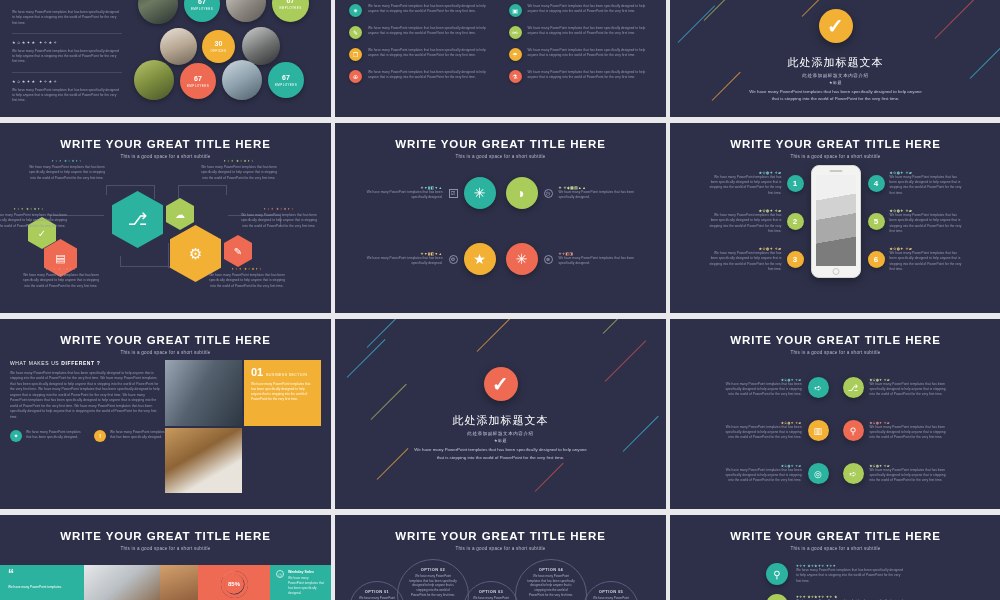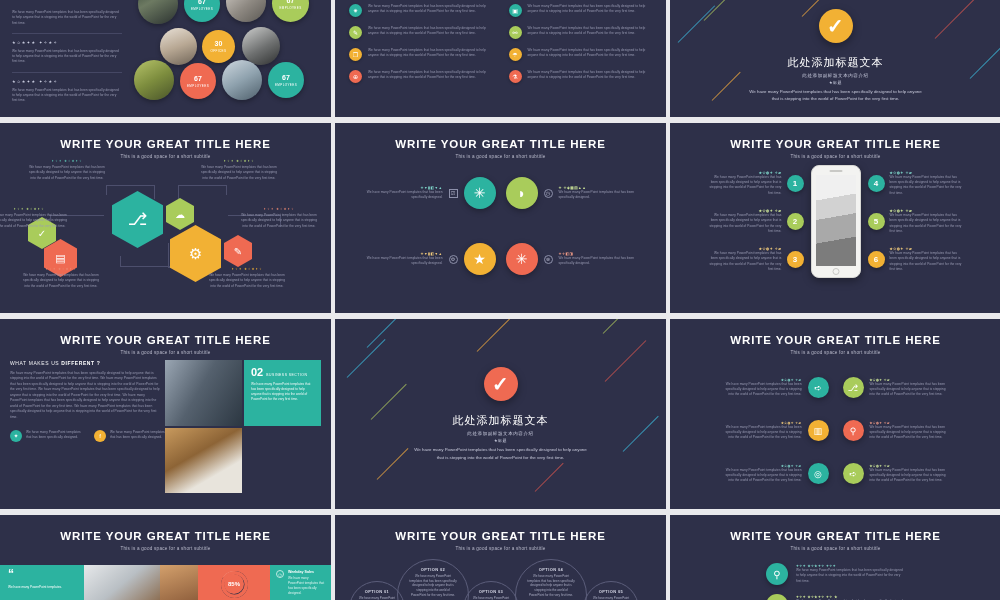--- a/index.html
+++ b/index.html
@@ -473,23 +473,23 @@
             <div class="blur-txt" style="width:56px">We have many PowerPoint templates that has been specifically designed.</div>
           </div>
           <div class="soc">
             <div class="soc-ic" style="background:#f2b134">f</div>
             <div class="blur-txt" style="width:56px">We have many PowerPoint templates that has been specifically designed.</div>
           </div>
         </div>
       </div>
       <div class="diff-r">
         <div class="imgtile tile-build"></div>
-        <div class="card" style="background:#2cb3a0">
+        <div class="card" style="background:#f2b134">
           <div style="display:flex;align-items:baseline;gap:3px">
-            <div class="n">02</div>
+            <div class="n">01</div>
             <div class="ch">BUSINESS SECTION</div>
           </div>
           <div class="cb">We have many PowerPoint templates that has been specifically designed to help anyone that is stepping into the world of PowerPoint for the very first time.</div>
         </div>
         <div class="imgtile tile-book"></div>
       </div>
     </div>
   </div>
 
   <div class="slide cover">

